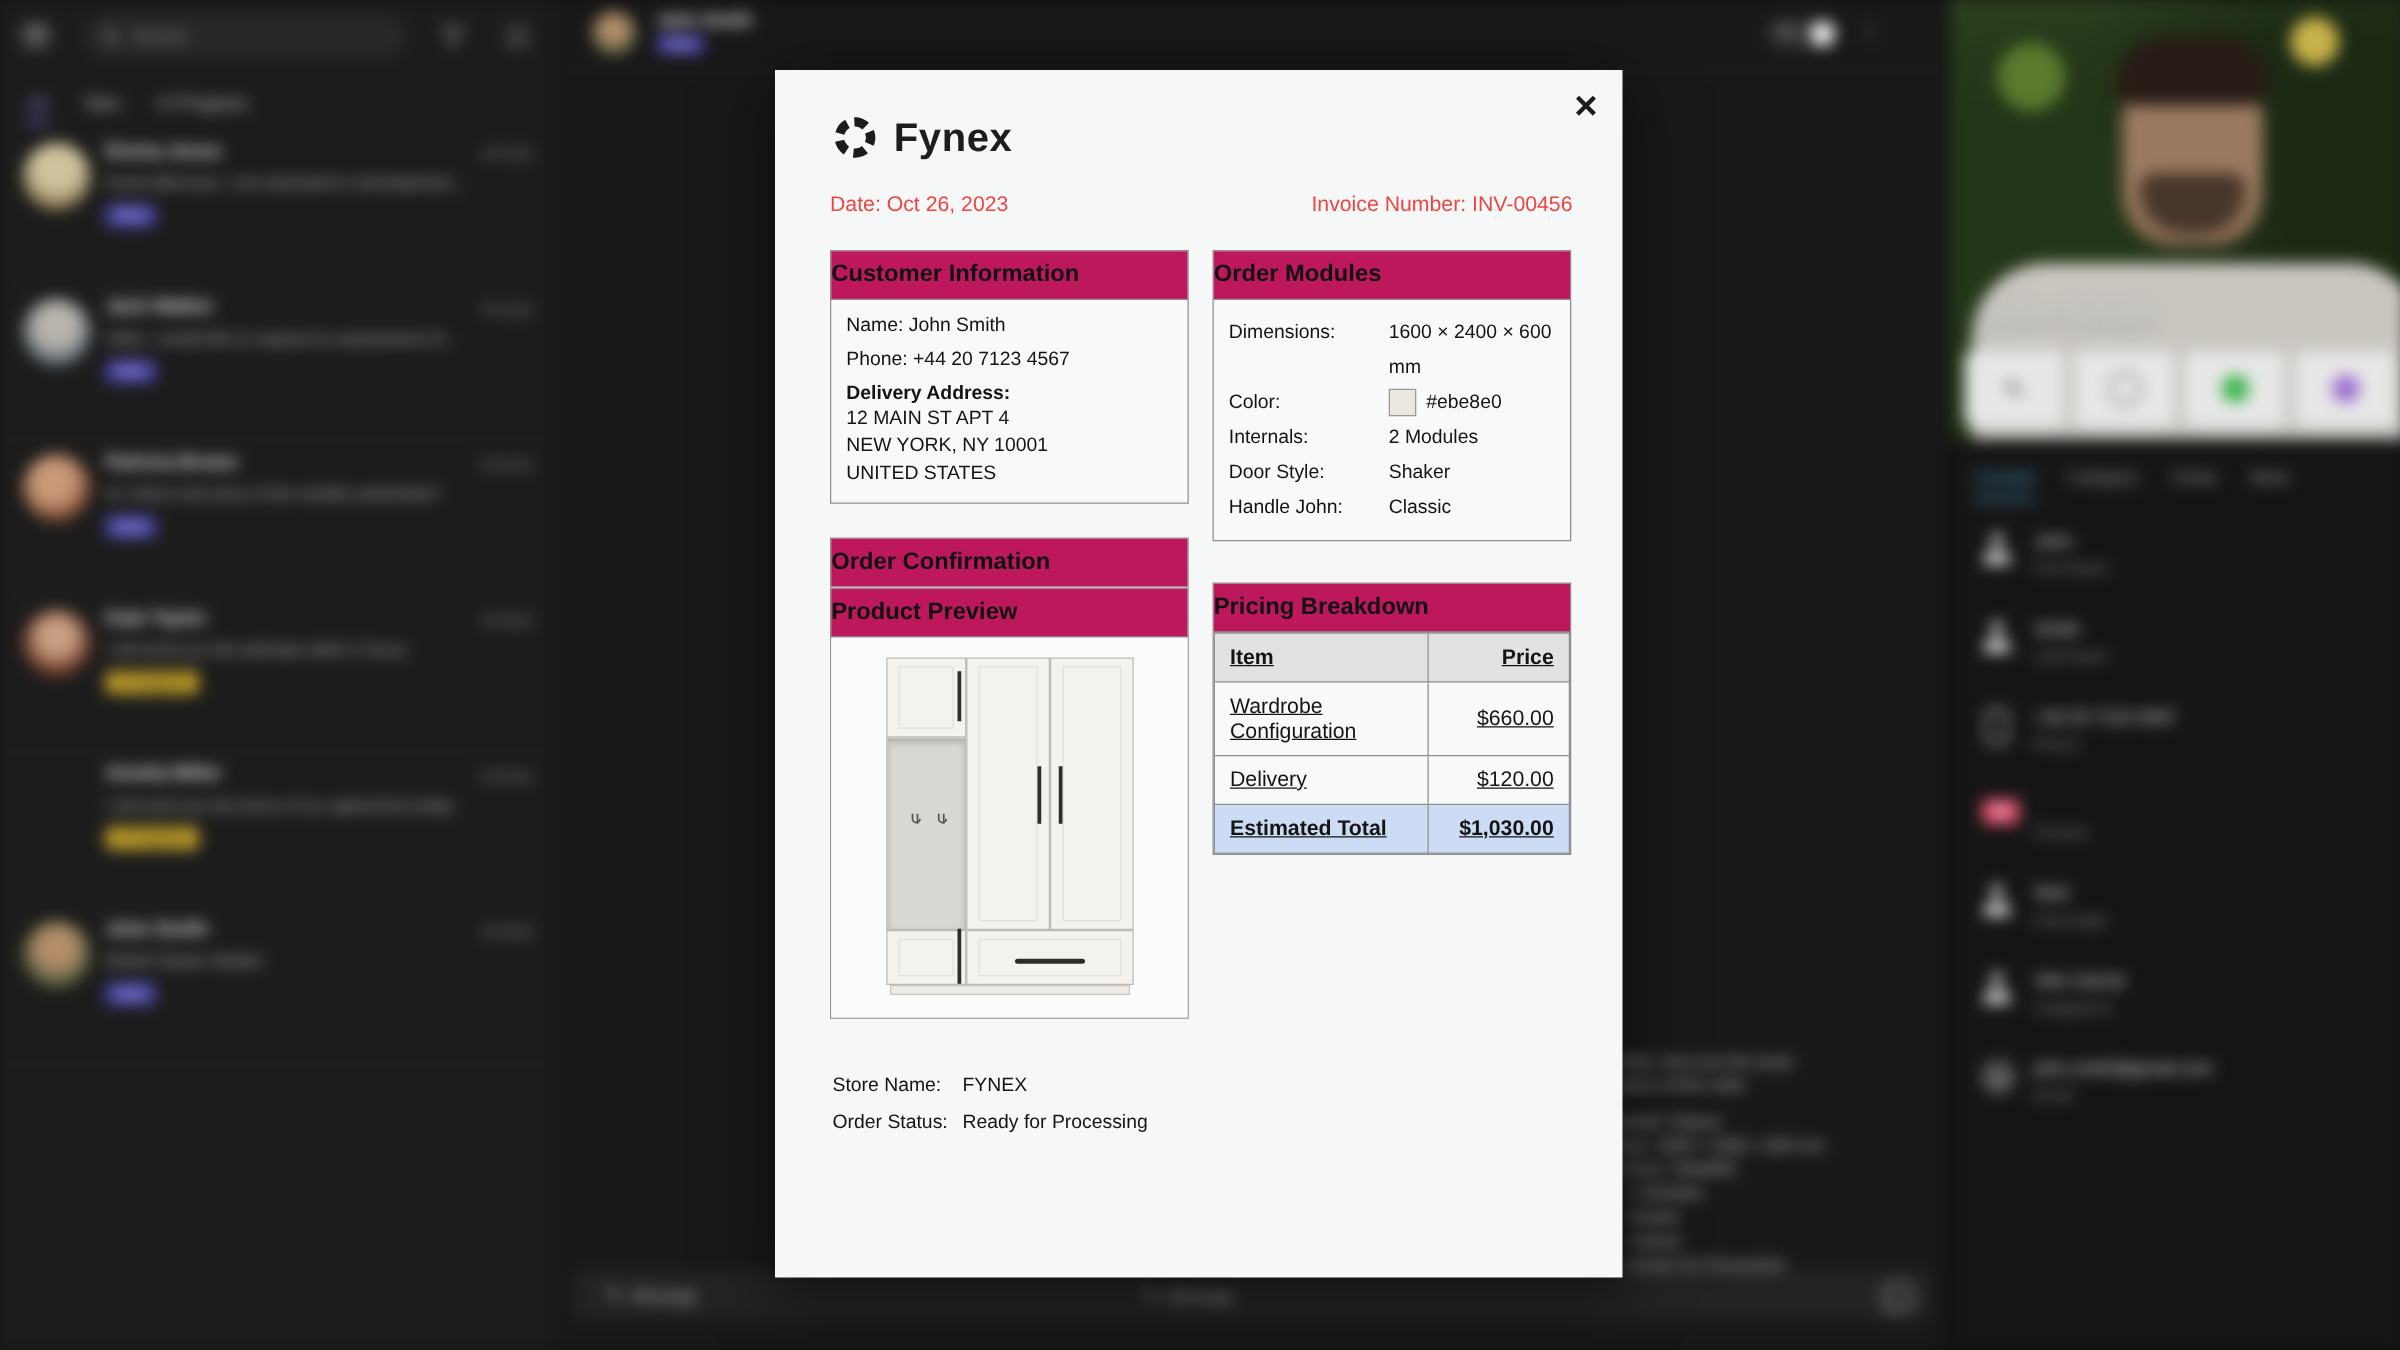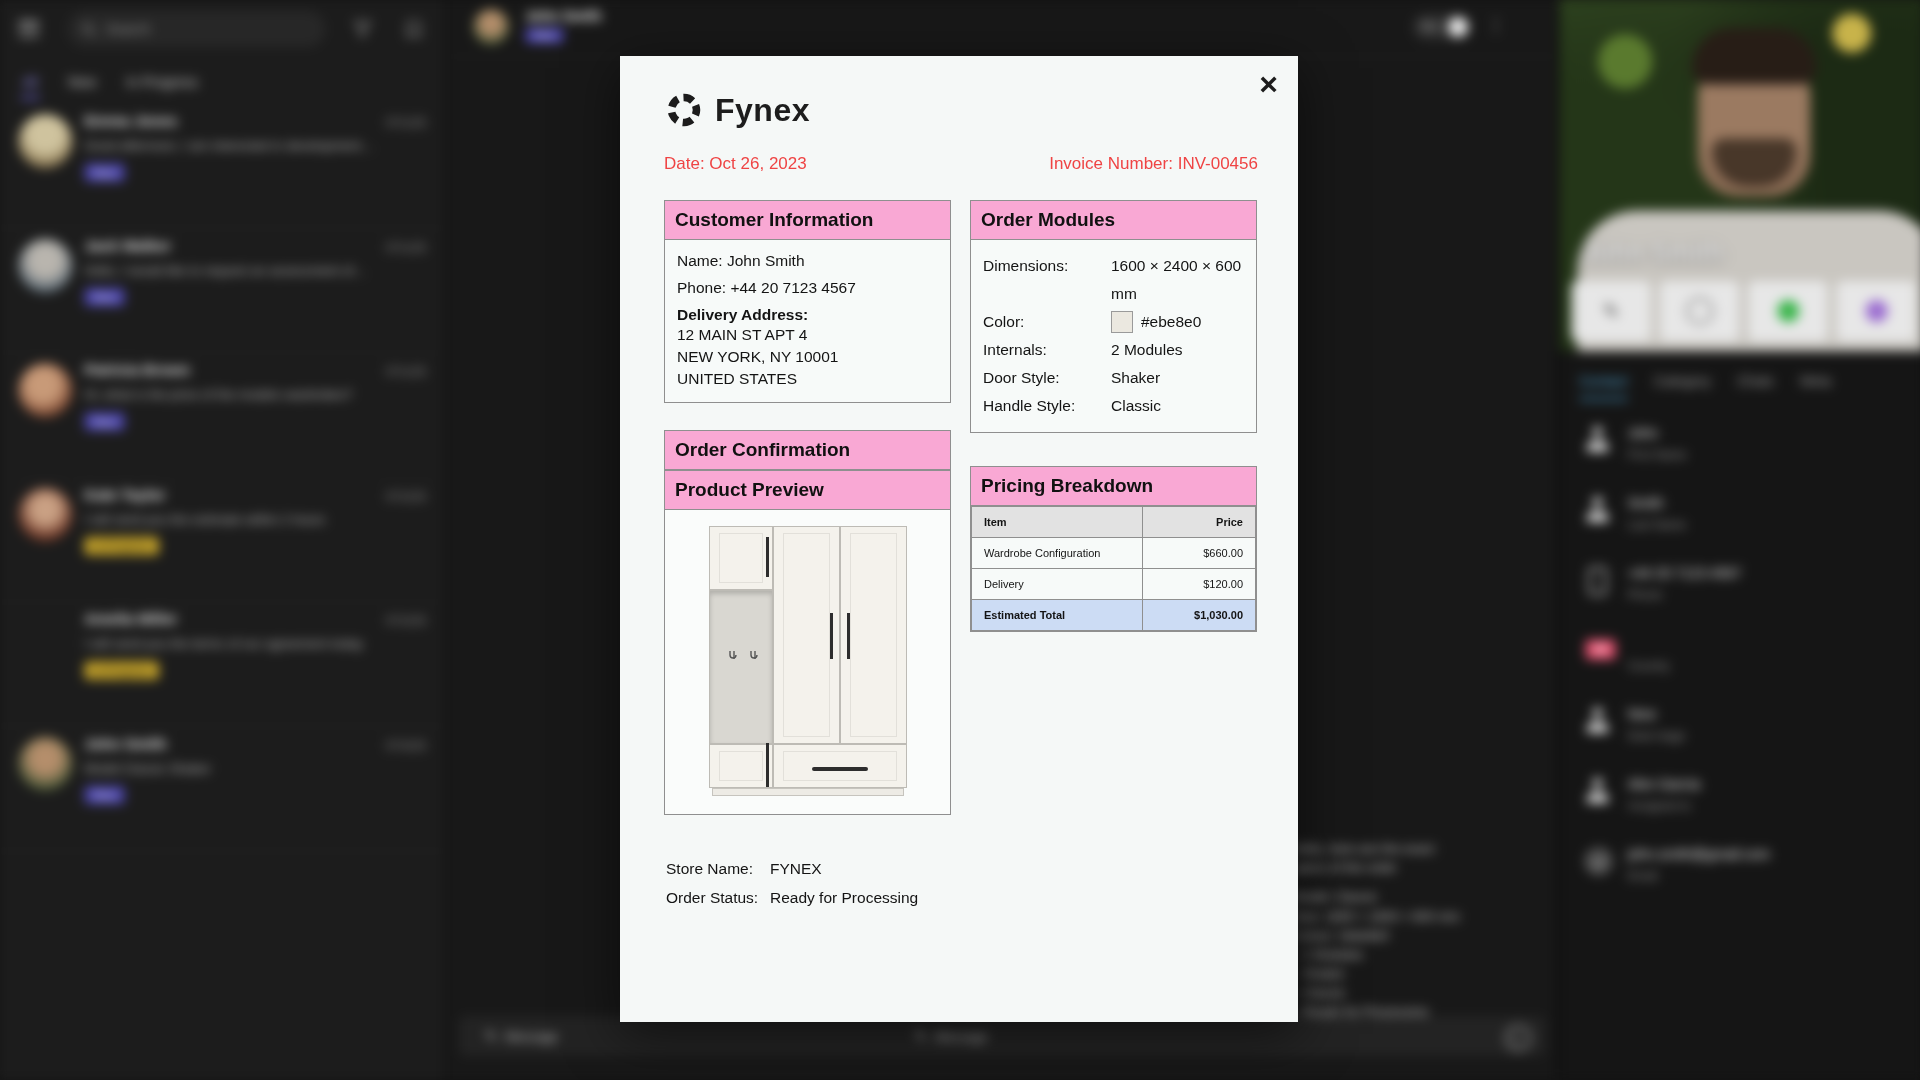--- a/index.html
+++ b/index.html
@@ -95,30 +95,30 @@
   .modal{position:absolute;left:620px;top:56px;width:678px;height:966px;background:#f5f8f7;box-shadow:0 12px 50px rgba(0,0,0,.55);color:#141414;}
   .modal-inner{position:relative;height:100%;padding:34px 40px 0 44px;box-sizing:border-box;}
   .close-x{position:absolute;top:14px;right:20px;font-size:32px;font-weight:600;line-height:28px;color:#1c1c1c;cursor:pointer;}
   .logo-row{display:flex;align-items:center;gap:11px;height:40px;margin-bottom:24px;}
   .logo-text{font-size:32px;font-weight:600;color:#1d1d1d;letter-spacing:.5px;}
   .doc-title{font-size:40px;line-height:44px;font-weight:700;margin:0 0 8px 0;color:#0f0f0f;}
   .meta-row{display:flex;justify-content:space-between;font-size:17px;height:20px;margin-bottom:26px;color:#ef4444;}
   .columns{display:flex;gap:19px;}
   .col{width:287px;box-sizing:border-box;}
   .sec{border:1px solid #8f8f8f;margin-bottom:27px;background:#f7faf9;}
-  .sec-h{background:#f9a8d4;border-bottom:1px solid #8f8f8f;font-size:19px;font-weight:700;padding:8px 10px;color:#111;}
+  .sec-h{background:#be185d;border-bottom:1px solid #8f8f8f;font-size:19px;font-weight:700;padding:8px 0;color:#111;}
   .sec-b{padding:12px;font-size:15.5px;}
   .ci-line{margin-bottom:9px;}
   .ci-bold{font-weight:700;}
   .addr{line-height:22px;}
   .od-row{display:flex;line-height:28px;}
   .od-lab{width:128px;flex:none;}
   .od-val{flex:1;display:flex;align-items:center;gap:8px;}
   .swatch{display:inline-block;width:22px;height:22px;border:1px solid #9a9a9a;box-sizing:border-box;}
-  .price-table{width:100%;border-collapse:collapse;font-size:11px;}
+  .price-table{width:100%;border-collapse:collapse;font-size:17px;text-decoration:underline;}
   .price-table td,.price-table th{border:1px solid #8f8f8f;padding:9px 12px;text-align:left;}
   .price-table th:last-child,.price-table td:last-child{text-align:right;width:88px;}
   .price-table thead th{background:#e2e2e2;font-weight:700;}
   .price-table .total td{font-weight:700;}
   .oc-body{padding:12px 2px 0 2px;font-size:15.5px;}
   .oc-row{display:flex;line-height:29px;}
   .oc-lab{width:104px;flex:none;}
   .modal-footer{position:absolute;left:44px;right:40px;bottom:14px;border-top:1px solid #b9b9b9;padding:12px 0 10px 0;display:flex;justify-content:space-between;font-size:15px;color:#1a1a1a;}
 
   
@@ -438,21 +438,21 @@
               </div>
               <div class="od-row">
                 <span class="od-lab">Internals:</span>
                 <span class="od-val">2 Modules</span>
               </div>
               <div class="od-row">
                 <span class="od-lab">Door Style:</span>
                 <span class="od-val">Shaker</span>
               </div>
               <div class="od-row">
-                <span class="od-lab">Handle Style:</span>
+                <span class="od-lab">Handle John:</span>
                 <span class="od-val">Classic</span>
               </div>
             </div>
           </div>
 
           <div class="sec">
             <div class="sec-h">Pricing Breakdown</div>
             <table class="price-table">
               <thead>
                 <tr>

